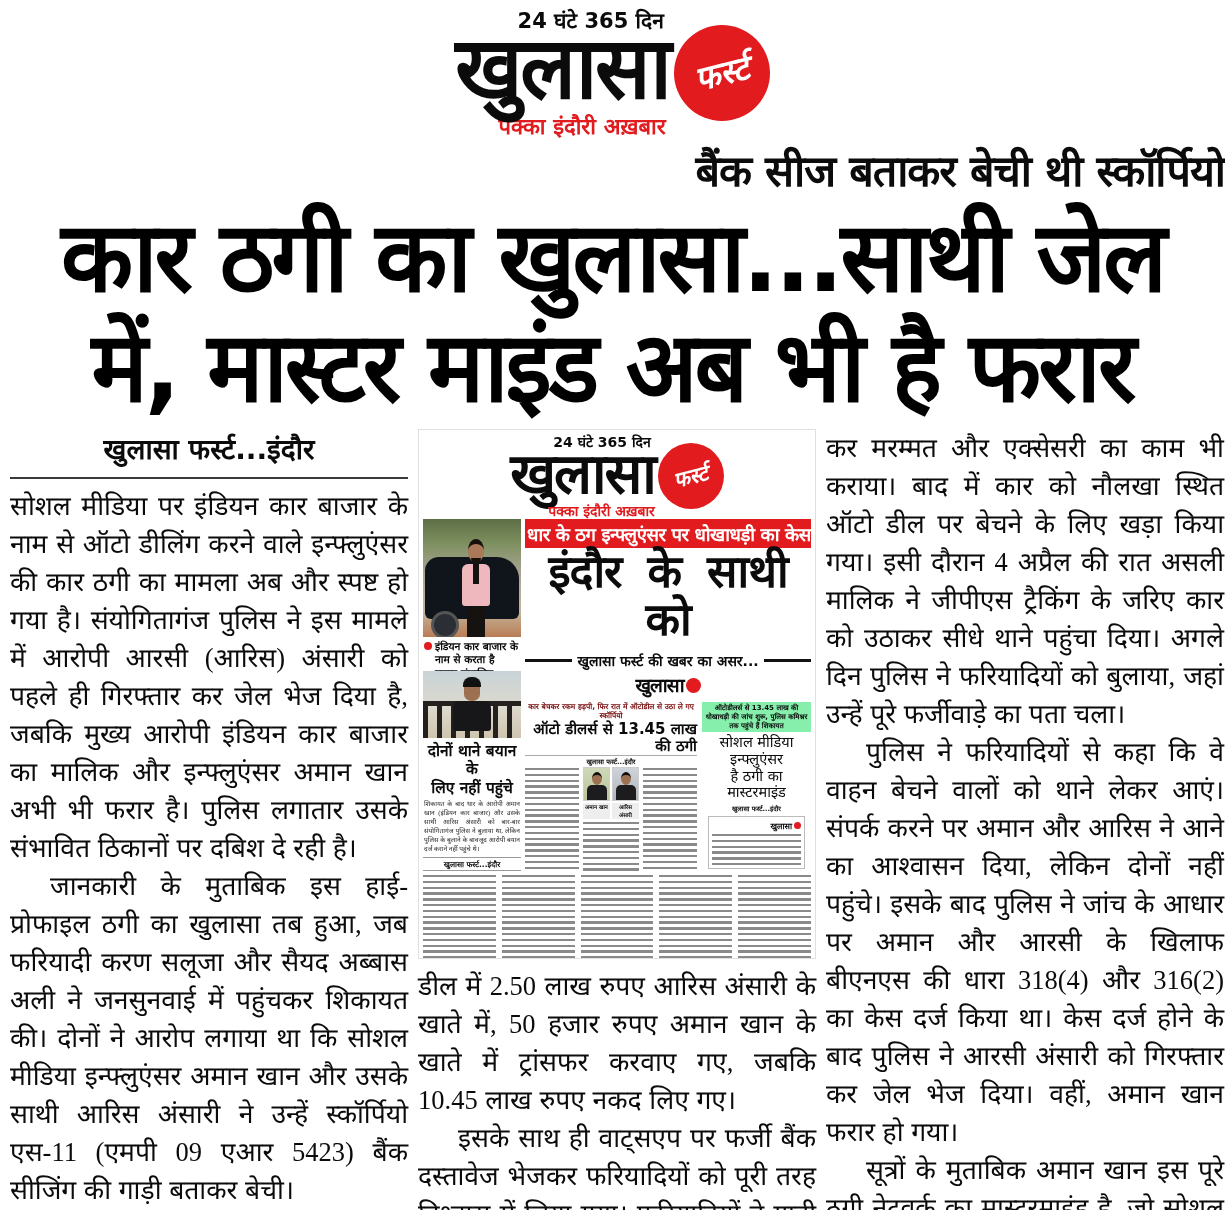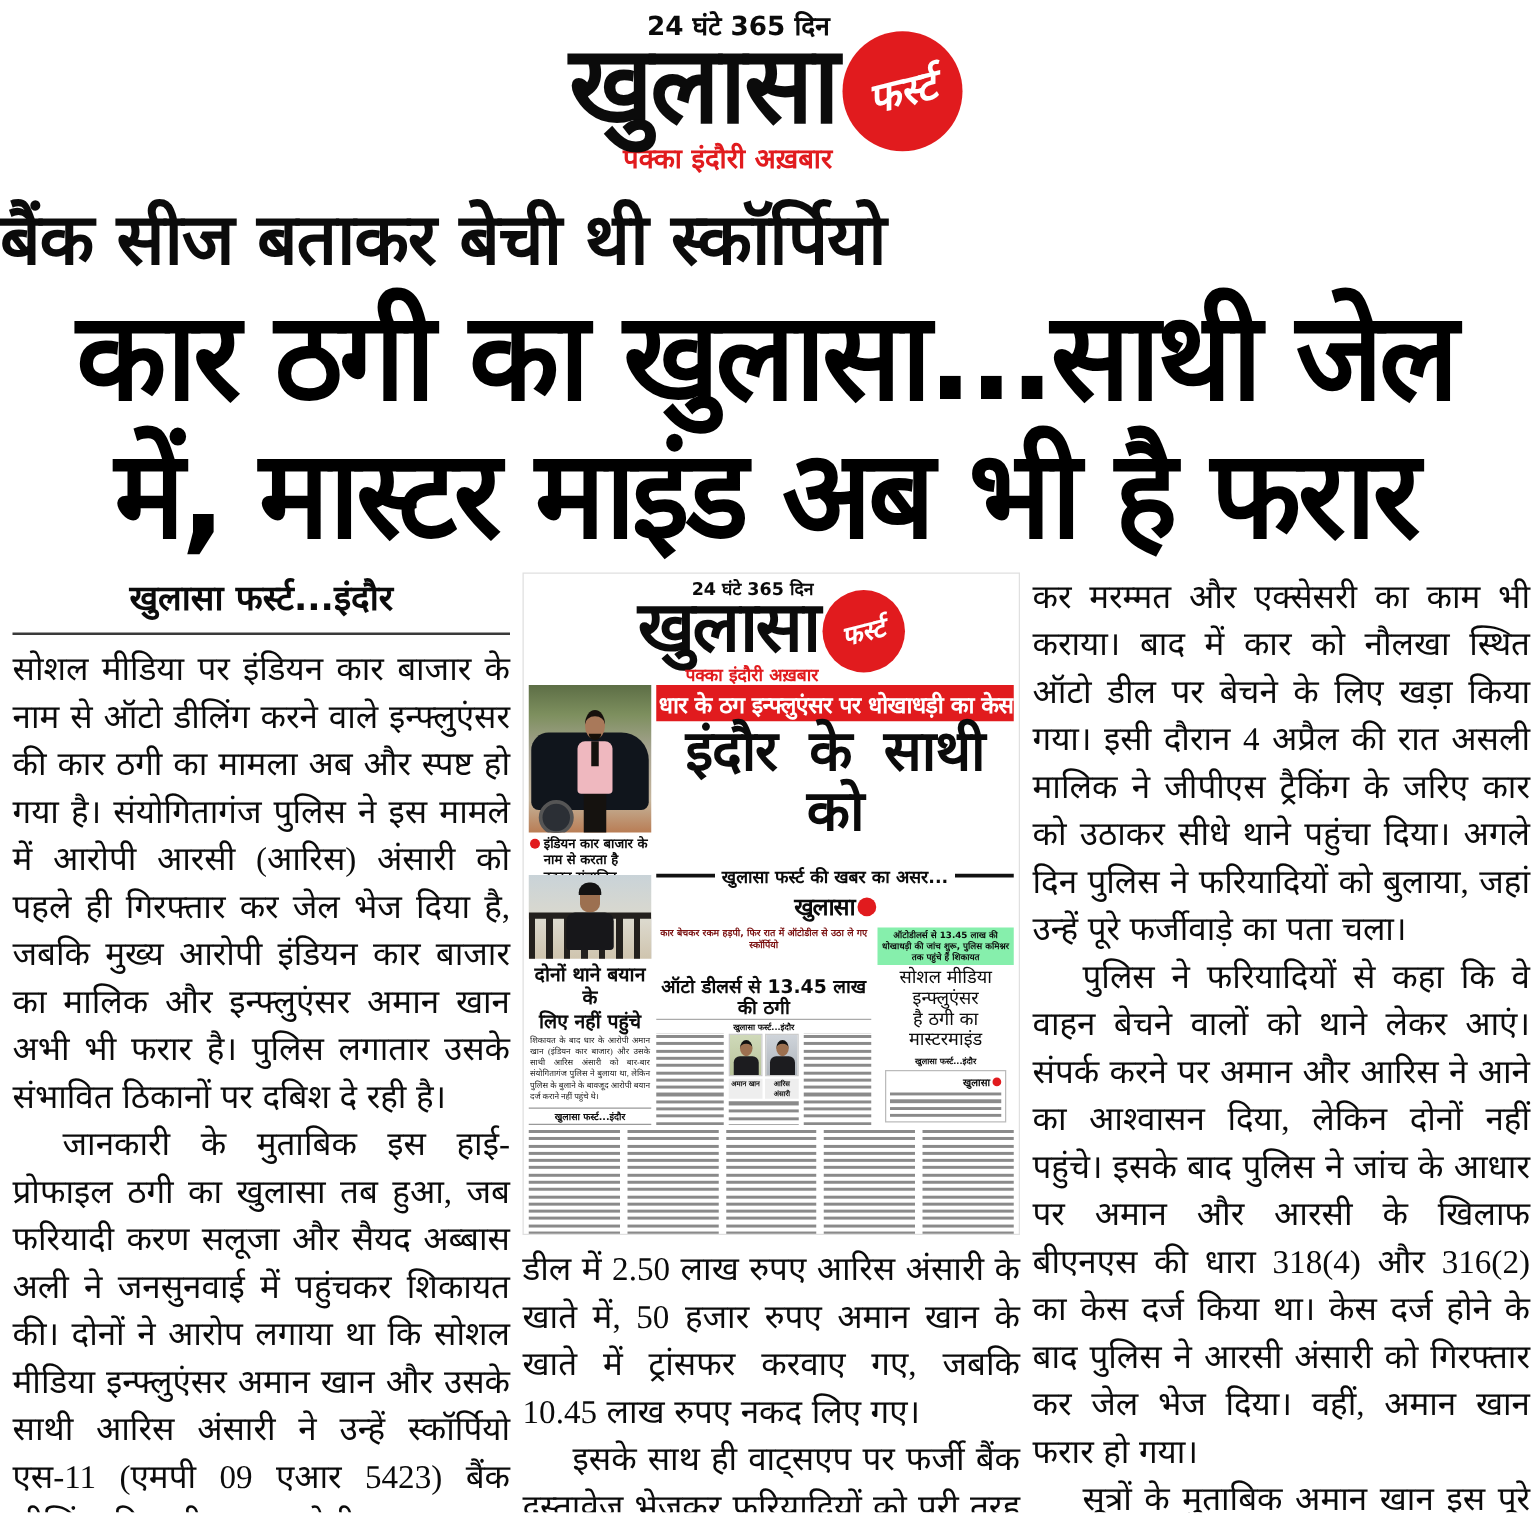--- a/index.html
+++ b/index.html
@@ -31,22 +31,22 @@
   .mast-badge{
     width:96px;height:96px;border-radius:50%;background:#e11b1e;
     display:flex;align-items:center;justify-content:center;flex:0 0 auto;
   }
   .mast-badge span{
     color:#fff;font-size:33px;font-weight:700;font-style:italic;
     transform:rotate(-14deg);font-family:"Liberation Serif",serif;
   }
   
   .kicker{
-    text-align:left;font-family:"DejaVu Sans","Liberation Sans",sans-serif;
-    font-size:57px;font-weight:900;margin-top:10px;letter-spacing:-1px;
+    text-align:right;font-family:"DejaVu Sans","Liberation Sans",sans-serif;
+    font-size:43px;font-weight:900;margin-top:0;letter-spacing:-1px;
   }
   .headline{
     margin:4px 0 0 0;text-align:center;
     font-family:"DejaVu Sans","Liberation Sans",sans-serif;
     font-weight:900;color:#000;
   }
   .hl-line{display:block;font-size:94px;line-height:1.17;letter-spacing:-3px;transform:scaleY(1.04);}
   
   .body-grid{
     display:flex;gap:10px;padding:6px 10px 0 10px;align-items:flex-start;
@@ -100,30 +100,30 @@
   .clip-subhead{font-size:15.5px;font-weight:900;text-align:center;line-height:1.2;padding:4px 0 2px;}
   .clip-smalltext{font-size:6.6px;line-height:1.35;text-align:justify;color:#222;padding:1px 1px;font-family:"Liberation Serif",serif;}
   .clip-byline-sm{font-size:7.5px;font-weight:800;text-align:center;border-top:1px solid #999;border-bottom:1px solid #999;margin-top:2px;padding:1px 0;}
   .clip-right-zone{flex:1;display:flex;flex-direction:column;min-width:0;}
   .clip-banner{
     background:#e11b1e;color:#fff;font-size:18.5px;font-weight:900;
     text-align:center;padding:2px 2px;letter-spacing:-0.5px;white-space:nowrap;overflow:hidden;
   }
   .clip-headline{text-align:center;font-weight:900;line-height:1.08;padding-top:4px;letter-spacing:-1px;font-family:Liberation Mono, monospace;}
   .clip-headline span{display:block;font-size:45px;}
-  .clip-impact{display:flex;align-items:center;gap:5px;margin-top:13px;}
+  .clip-impact{display:flex;align-items:center;gap:5px;margin-top:2px;}
   .clip-impact .rule{flex:1;height:3px;background:#111;}
   .clip-impact .impact-text{font-size:14px;font-weight:800;white-space:nowrap;}
   .clip-minimast{display:flex;justify-content:center;align-items:center;gap:2px;padding:2px 0;}
   .mini-title{font-size:19px;font-weight:900;letter-spacing:-1px;}
   .mini-dot{width:15px;height:15px;border-radius:50%;background:#e11b1e;color:#fff;font-size:5px;display:flex;align-items:center;justify-content:center;font-style:italic;}
   .clip-subcols{display:flex;gap:5px;flex:1;margin-top:2px;min-height:0;}
   .clip-center{width:172px;flex:0 0 auto;display:flex;flex-direction:column;}
   .clip-kicker-red{font-size:7.5px;font-weight:700;color:#7a1010;text-align:center;line-height:1.2;}
-  .clip-head-c{font-size:15px;font-weight:900;text-align:center;line-height:1.1;padding:1px 0;border-bottom:1px solid #aaa;margin-top:20px;}
+  .clip-head-c{font-size:15px;font-weight:900;text-align:right;line-height:1.1;padding:1px 0;border-bottom:1px solid #aaa;}
   .clip-byline-xs{font-size:6.5px;font-weight:800;text-align:center;padding:1px 0;}
   .ccols{display:flex;gap:4px;flex:1;min-height:0;}
   .ccol{flex:1;display:flex;flex-direction:column;gap:2px;}
   .mugshots{display:flex;gap:2px;}
   .mug{width:27px;height:34px;position:relative;overflow:hidden;border:1px solid #ccc;box-sizing:border-box;}
   .mug.a{background:linear-gradient(180deg,#cfd9b9,#b9c49b);}
   .mug.b{background:linear-gradient(180deg,#cfd4da,#aeb4bb);}
   .mug:before{content:"";position:absolute;left:8px;top:4px;width:10px;height:10px;border-radius:50%;background:#9c7050;border-top:3px solid #111;}
   .mug:after{content:"";position:absolute;left:3px;top:17px;width:20px;height:16px;border-radius:5px 5px 0 0;background:#1c1c1f;}
   .mug-caps{display:flex;gap:2px;}

